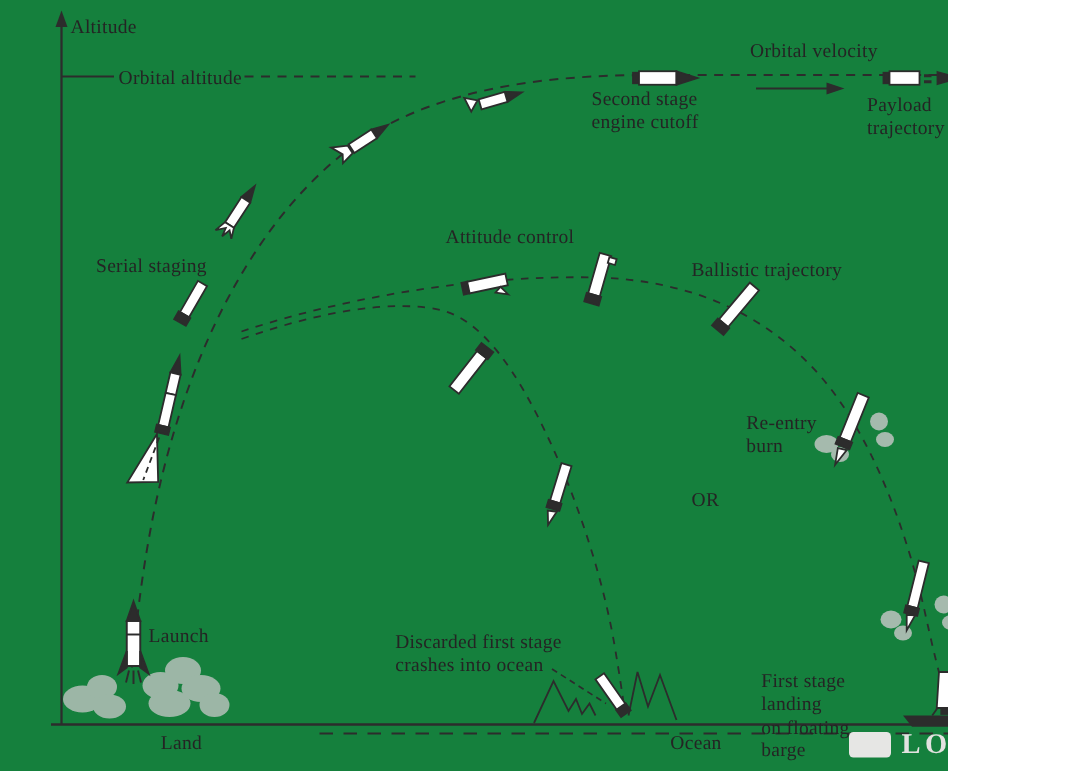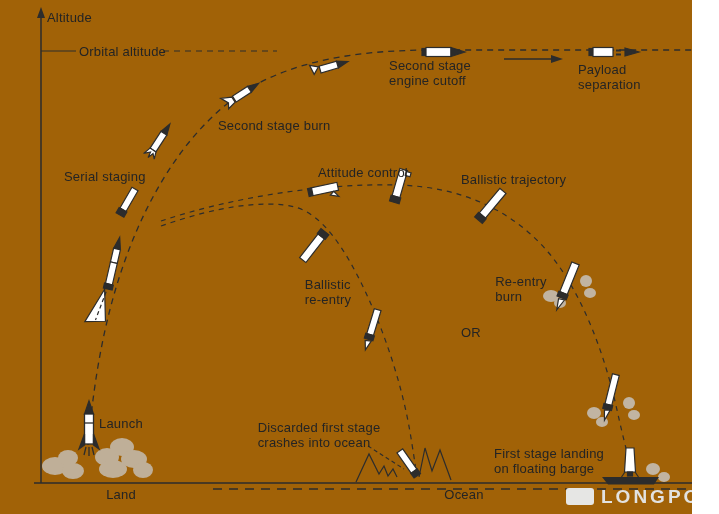--- a/index.html
+++ b/index.html
@@ -1,20 +1,20 @@
 <!DOCTYPE html>
 <html><head>
 <meta charset="utf-8">
 <style>
   html,body{margin:0;padding:0;}
   .stage{
     position:relative;
-    width:692px;height:514px;
-    background:#a16207;
-    font-family:Liberation Sans, sans-serif;
+    width:632px;height:514px;
+    background:#15803d;
+    font-family:Liberation Serif, serif;
     overflow:hidden;
   }
   svg{position:absolute;left:0;top:0;}
   .lbl{
     position:absolute;
     font-size:13px;
     color:#242424;
     white-space:pre-line;
     line-height:1.18;
     letter-spacing:.2px;
@@ -211,42 +211,40 @@
         <rect x="-3.5" y="-16" width="7" height="25" fill="#ffffff"></rect>
         <rect x="-4.5" y="8" width="9" height="7" fill="#2c2c2c" stroke="none"></rect>
       </g>
     </g>
   </svg>
 
   <div class="lbl" style="left:47px;top:10px;">Altitude</div>
 
   <div class="lbl" style="left:79px;top:44px;">Orbital altitude</div>
 
-  <div class="lbl" style="left:218px;top:118px;">Second stage burn</div>
 
   <div class="lbl" style="left:64px;top:169px;">Serial staging</div>
 
 
 
   <div class="lbl" style="left:99px;top:416px;">Launch</div>
 
   <div class="lbl center" style="left:121px;top:487px;">Land</div>
 
   <div class="lbl center" style="left:430px;top:58px;">Second stage
 engine cutoff</div>
 
-
-  <div class="lbl" style="left:578px;top:62px;">Payload separation</div>
-
-  <div class="lbl" style="left:318px;top:150px;margin-top:15px;">Attitude control</div>
+  <div class="lbl" style="left:500px;top:26px;">Orbital velocity</div>
+
+  <div class="lbl" style="left:578px;top:62px;">Payload trajectory</div>
+
+  <div class="lbl" style="left:297px;top:150px;">Attitude control</div>
 
   <div class="lbl" style="left:461px;top:172px;">Ballistic trajectory</div>
 
-  <div class="lbl center" style="left:328px;top:277px;">Ballistic
-re-entry</div>
 
   <div class="lbl" style="left:461px;top:325px;">OR</div>
 
   <div class="lbl center" style="left:521px;top:274px;">Re-entry
 burn</div>
 
 
   <div class="lbl center" style="left:549px;top:446px;">First stage landing
 on floating barge</div>
 

